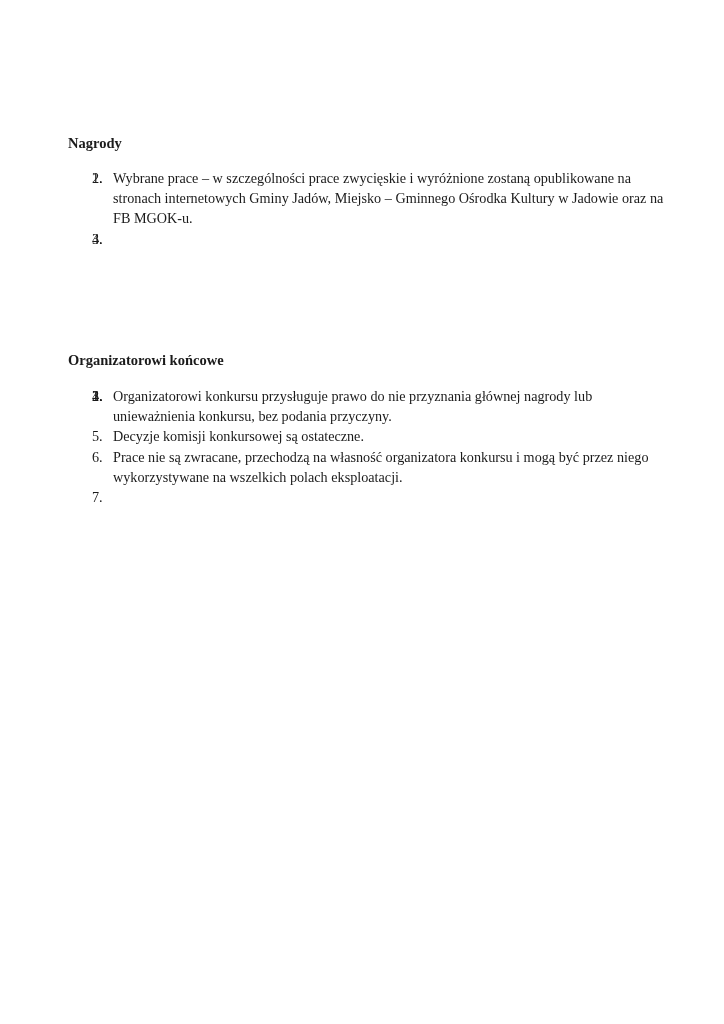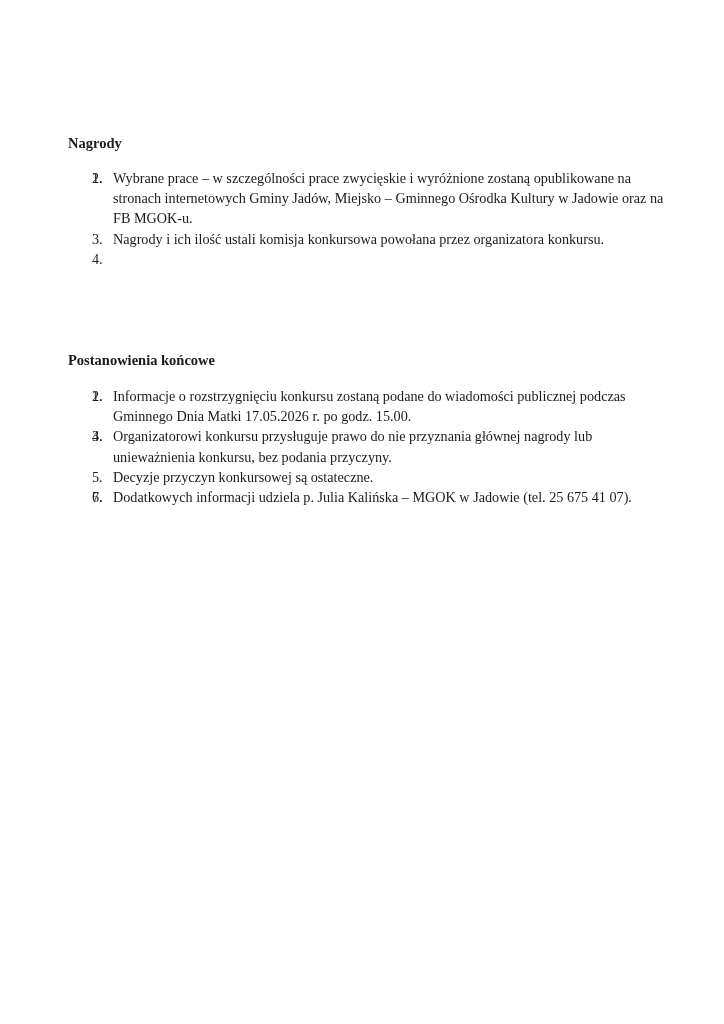--- a/index.html
+++ b/index.html
@@ -14,29 +14,29 @@
 </head>
 <body>
 
 <div class="page">
 
   <h2 class="heading" style="top:127px;">Nagrody</h2>
 
   <ol class="list" style="top:160px;">
     <li><span class="num">1.</span></li>
     <li><span class="num">2.</span><span>Wybrane prace – w szczególności prace zwycięskie i wyróżnione zostaną opublikowane na stronach internetowych Gminy Jadów, Miejsko – Gminnego Ośrodka Kultury w Jadowie oraz na FB MGOK-u.</span></li>
-    <li><span class="num">3.</span><span>Nagrody i ich ilość ustali komisja konkursowa powołana przez organizatora konkursu.</span></li>
+    <li><span class="num">3.</span></li>
     <li><span class="num">4.</span></li>
   </ol>
 
-  <h2 class="heading" style="top:344px;">Postanowienia końcowe</h2>
+  <h2 class="heading" style="top:344px;">Organizatorowi końcowe</h2>
 
   <ol class="list" style="top:378px;">
     <li><span class="num">1.</span></li>
-    <li><span class="num">2.</span><span>Informacje o rozstrzygnięciu konkursu zostaną podane do wiadomości publicznej podczas Gminnego Dnia Matki 17.05.2026 r. po godz. 15.00.</span></li>
+    <li><span class="num">2.</span></li>
     <li><span class="num">3.</span></li>
     <li><span class="num">4.</span><span>Organizatorowi konkursu przysługuje prawo do nie przyznania głównej nagrody lub unieważnienia konkursu, bez podania przyczyny.</span></li>
-    <li><span class="num">5.</span><span>Decyzje przyczyn konkursowej są ostateczne.</span></li>
-    <li><span class="num">6.</span></li>
-    <li><span class="num">7.</span><span>Dodatkowych informacji udziela p. Julia Kalińska – MGOK w Jadowie (tel. 25 675 41 07).</span></li>
+    <li><span class="num">5.</span><span>Decyzje komisji konkursowej są ostateczne.</span></li>
+    <li><span class="num">6.</span><span>Prace nie są zwracane, przechodzą na własność organizatora konkursu i mogą być przez niego wykorzystywane na wszelkich polach eksploatacji.</span></li>
+    <li><span class="num">7.</span></li>
   </ol>
 
 </div>
 
 </body></html>

